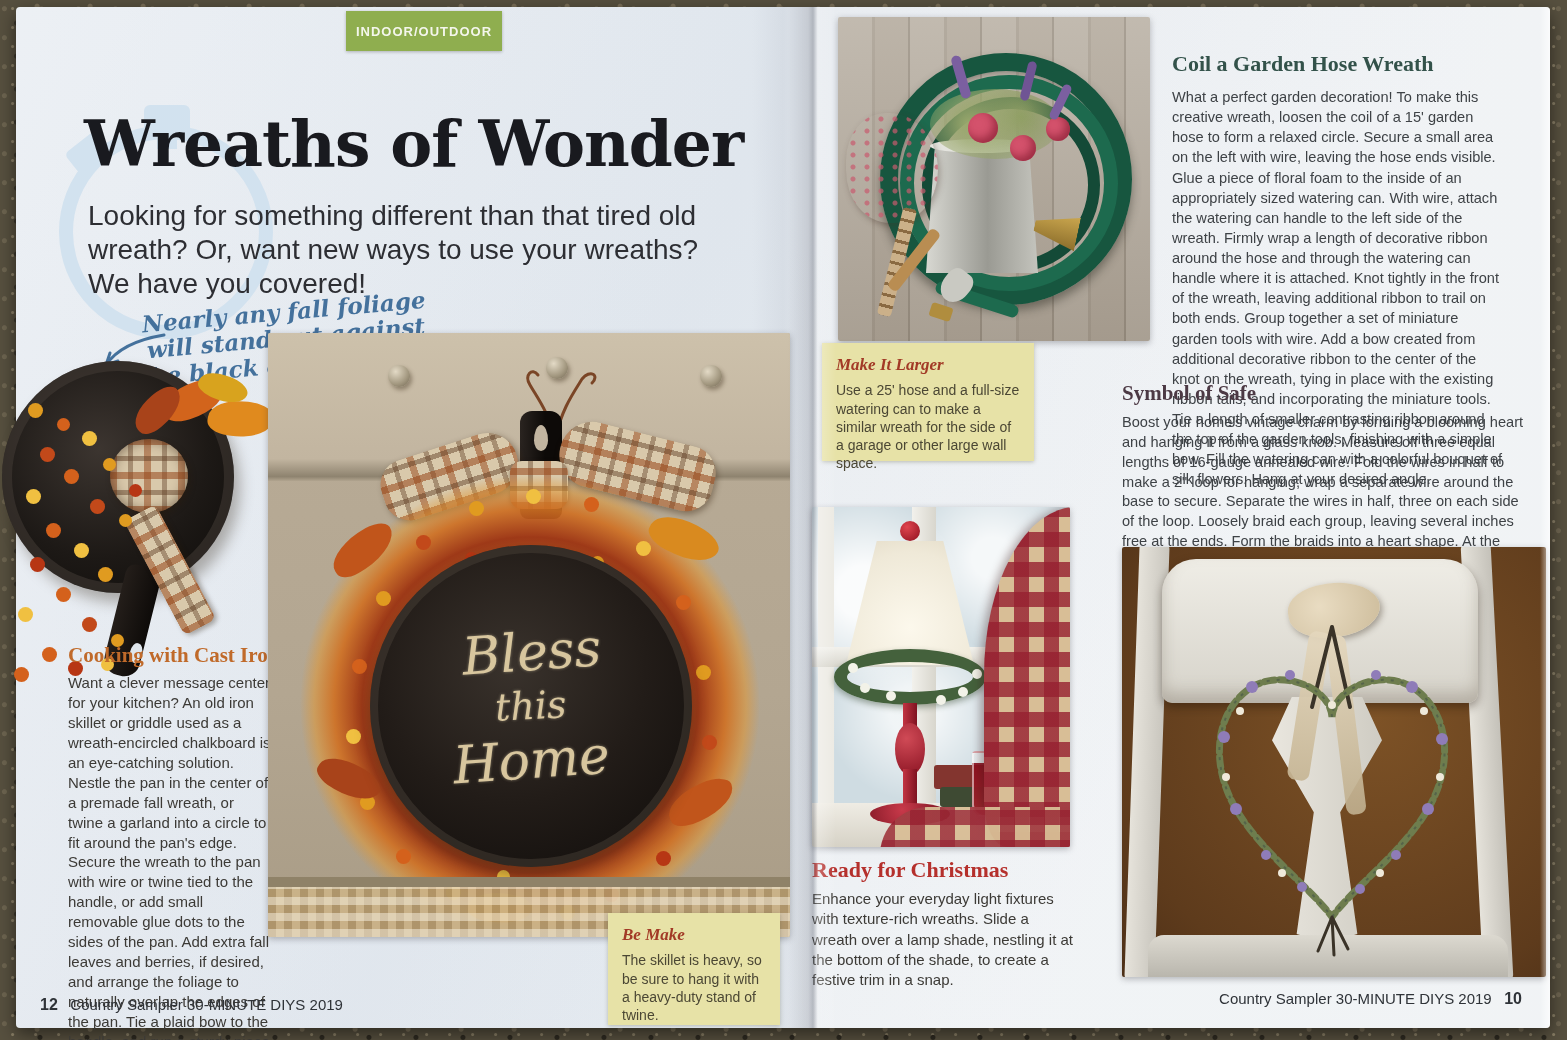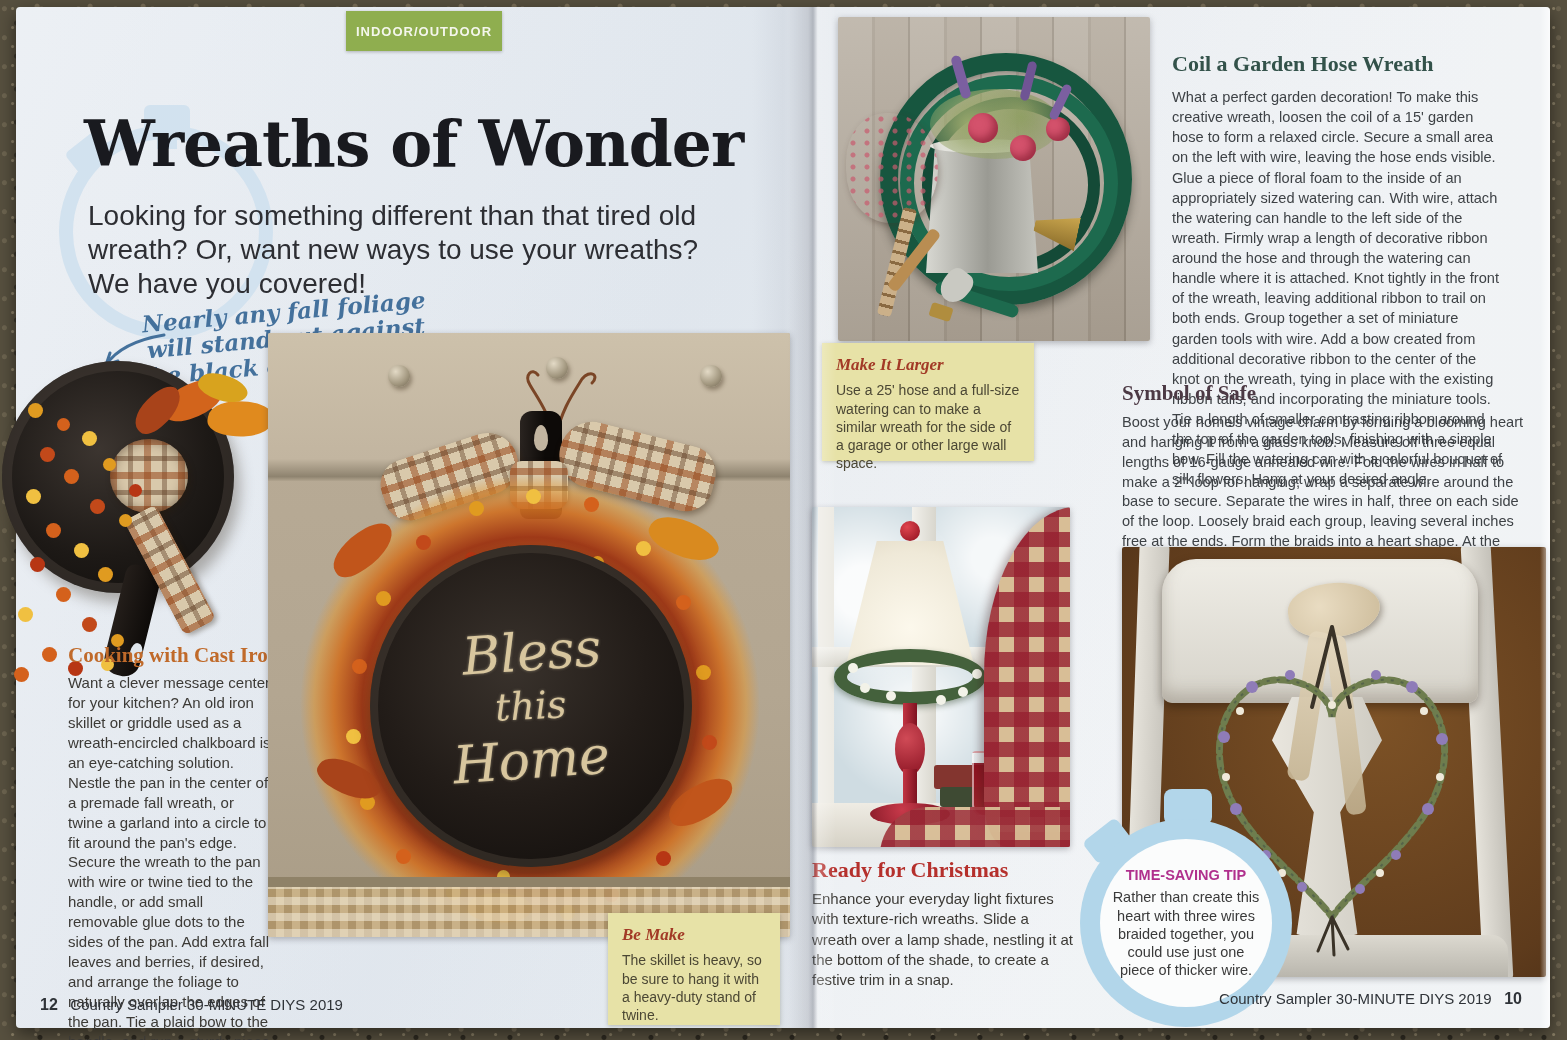--- a/index.html
+++ b/index.html
@@ -359,31 +359,20 @@
             <circle cx="64" cy="190" r="4"></circle>
             <circle cx="120" cy="286" r="4"></circle>
           <circle cx="262" cy="124" r="4"></circle>
             <circle cx="278" cy="190" r="4"></circle>
             <circle cx="218" cy="286" r="4"></circle>
           <circle cx="170" cy="118" r="4"></circle>
         </g>
       </svg>
     </div>
 
-    <div style="position:absolute; left:1062px; top:782px; width:232px; height:238px;">
-      <div style="position:absolute; left:86px; top:0; width:48px; height:36px; background:#b2d6ea; border-radius:8px;"></div>
-      <div style="position:absolute; left:98px; top:32px; width:24px; height:18px; background:#b2d6ea;"></div>
-      <div style="position:absolute; left:8px; top:38px; width:42px; height:28px; background:#b2d6ea; border-radius:6px; transform:rotate(-38deg);"></div>
-      <div class="tsw-circle" style="left:2px; top:30px; width:212px; height:208px; background:#b2d6ea;"></div>
-      <div class="tsw-circle" style="left:22px; top:50px; width:172px; height:168px; background:#fbfcfc;
-           display:flex; flex-direction:column; align-items:center; justify-content:center; text-align:center; padding:10px;">
-        <div style="font:700 14.5px/1.2 'Liberation Sans',sans-serif; color:#b0308d; margin-bottom:4px;">TIME-SAVING TIP</div>
-        <div style="font:14.5px/1.25 'Liberation Sans',sans-serif; color:#3a3a3a;">Rather than create this heart with three wires braided together, you could use just one piece of thicker wire.</div>
-      </div>
-    </div>
 
     <div class="footer" style="right:28px; top:984px; text-align:right;">
       <span>Country Sampler 30-MINUTE DIYS 2019</span>&nbsp;&nbsp;
       <b>10</b>
     </div>
 
     <div class="gutter"></div>
     <div class="page-edge"></div>
   </div>
 </div>

